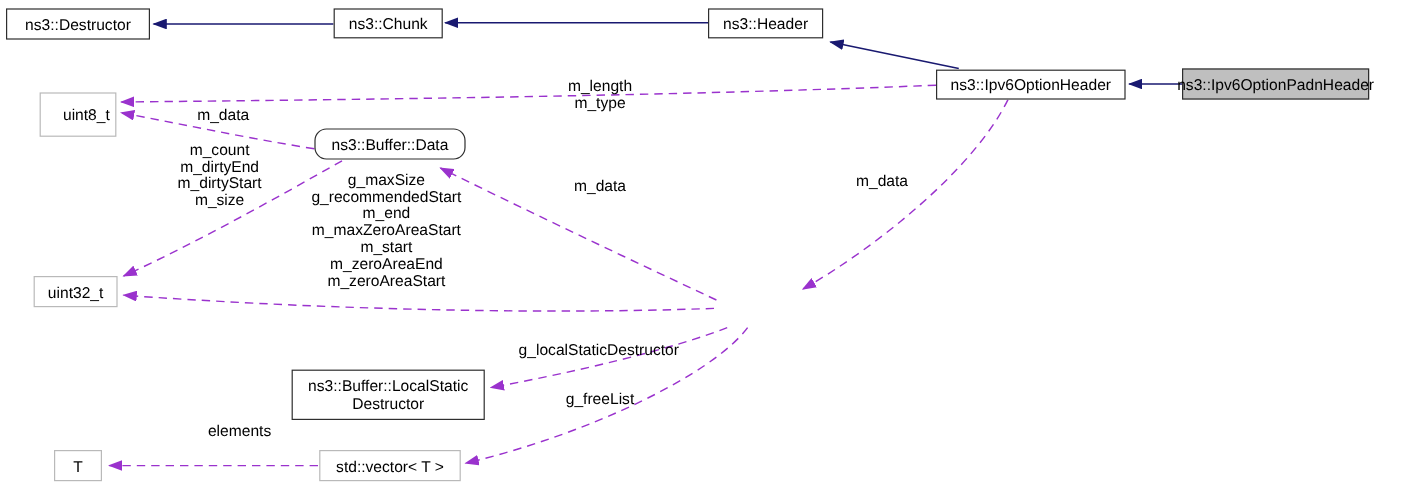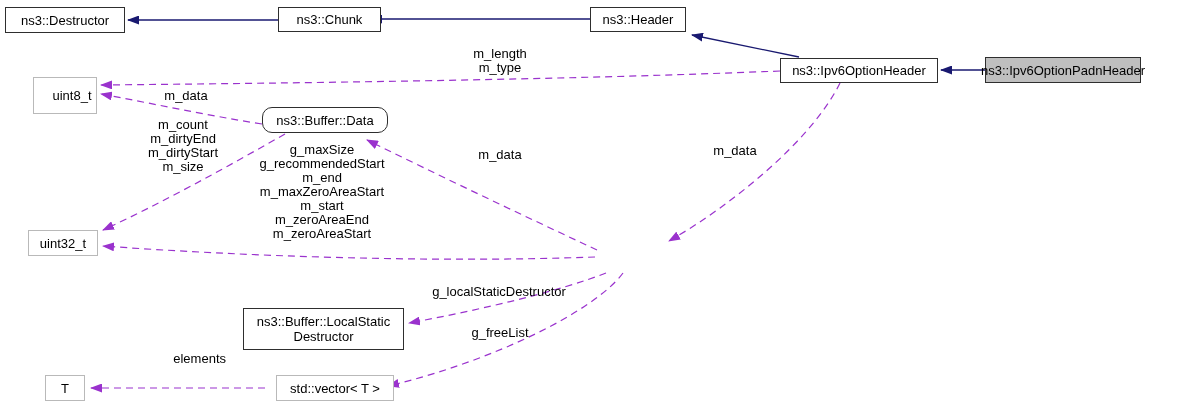--- a/index.html
+++ b/index.html
@@ -62,43 +62,43 @@
     <path d="M595,257 C430,263 240,256 103,246" stroke="#9a32cd" stroke-width="1.2" fill="none" stroke-dasharray="7,5" marker-end="url(#arrow-use)"></path>
     <path d="M597,250 C520,214 440,176 367,140" stroke="#9a32cd" stroke-width="1.2" fill="none" stroke-dasharray="7,5" marker-end="url(#arrow-use)"></path>
     <path d="M840,83 C812,140 732,205 669,241" stroke="#9a32cd" stroke-width="1.2" fill="none" stroke-dasharray="7,5" marker-end="url(#arrow-use)"></path>
     <path d="M606,273 C560,291 480,310 409,323" stroke="#9a32cd" stroke-width="1.2" fill="none" stroke-dasharray="7,5" marker-end="url(#arrow-use)"></path>
     <path d="M623,273 C594,312 490,362 388,386" stroke="#9a32cd" stroke-width="1.2" fill="none" stroke-dasharray="7,5" marker-end="url(#arrow-use)"></path>
     <path d="M265,388 L91,388" stroke="#9a32cd" stroke-width="1.2" fill="none" stroke-dasharray="7,5" marker-end="url(#arrow-use)"></path>
   </svg>
 
   <div class="node" style="left:5px; top:7px; width:120px; height:26px;">ns3::Destructor</div>
 
-  <div class="node" style="left:278px; top:7px; width:103px; height:25px;">ns3::Chunk</div>
+  <div class="node" style="left:278px; top:7px; width:91px; height:25px;">ns3::Chunk</div>
 
   <div class="node" style="left:590px; top:7px; width:96px; height:25px;">ns3::Header</div>
 
   <div class="node" style="left:780px; top:58px; width:158px; height:25px;">ns3::Ipv6OptionHeader</div>
 
   <div class="node highlight" style="left:985px; top:57px; width:156px; height:26px;">ns3::Ipv6OptionPadnHeader</div>
 
   <div class="node external" style="left:33px; top:77px; width:64px; height:37px;padding-left:14px;">uint8_t</div>
 
   <div class="node" style="left:262px; top:107px; width:126px; height:26px;border-radius:10px;">ns3::Buffer::Data</div>
 
   <div class="node external" style="left:28px; top:230px; width:70px; height:26px;">uint32_t</div>
 
 
   <div class="node" style="left:243px; top:308px; width:161px; height:42px;">ns3::Buffer::LocalStatic
 Destructor</div>
 
   <div class="node external" style="left:45px; top:375px; width:40px; height:26px;">T</div>
 
-  <div class="node external" style="left:276px; top:375px; width:118px; height:26px;">std::vector&lt; T &gt;</div>
+  <div class="node external" style="left:266px; top:375px; width:118px; height:26px;">std::vector&lt; T &gt;</div>
 
-  <div class="edge-label" style="left:430px; top:47px; width:140px;">m_length
+  <div class="edge-label" style="left:430px; top:65px; width:140px;">m_length
 m_type</div>
 
   <div class="edge-label" style="left:146px; top:89px; width:80px;">m_data</div>
 
   <div class="edge-label" style="left:113px; top:118px; width:140px;">m_count
 m_dirtyEnd
 m_dirtyStart
 m_size</div>
 
   <div class="edge-label" style="left:242px; top:143px; width:160px;">g_maxSize

